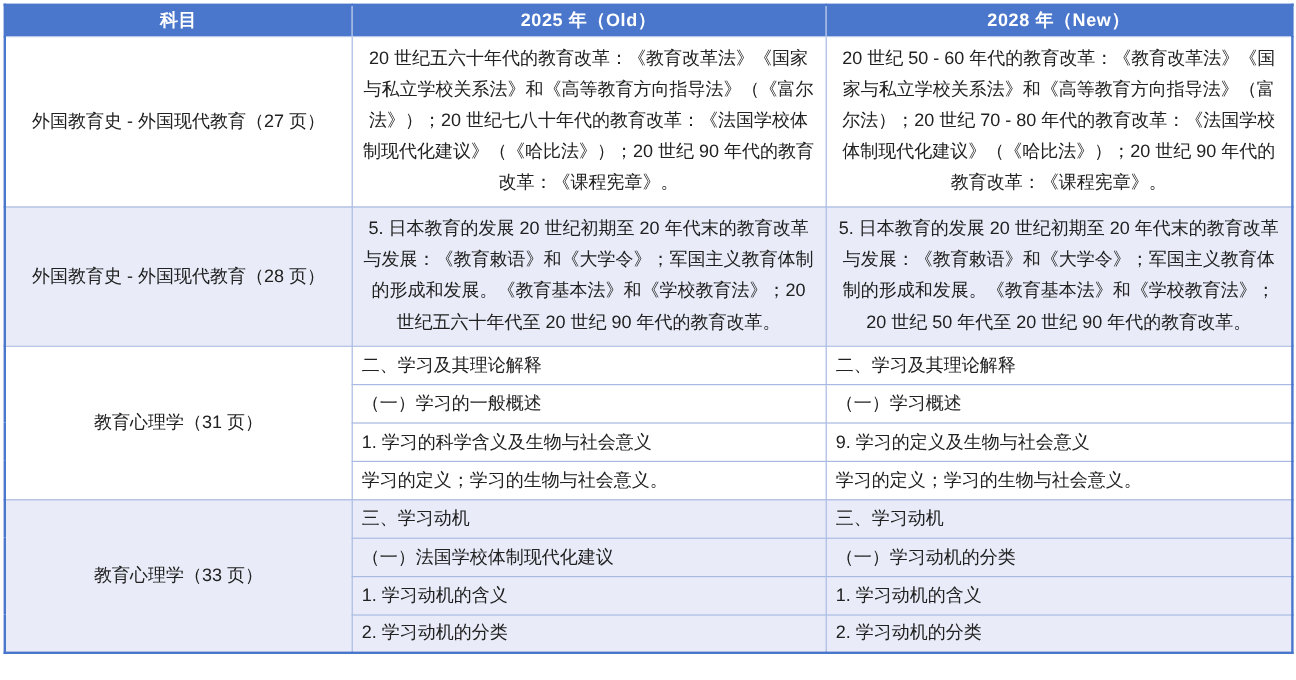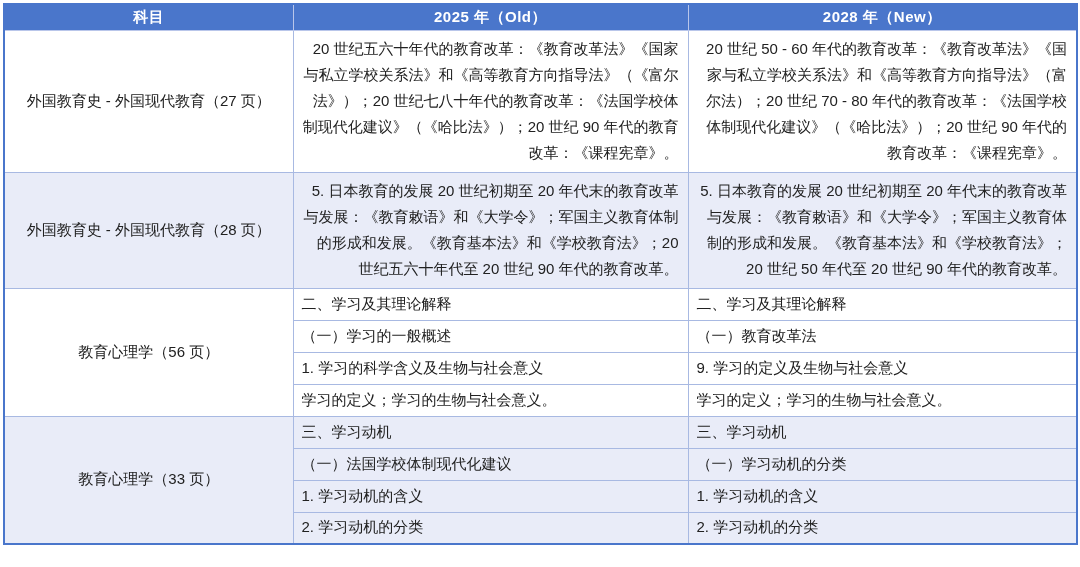--- a/index.html
+++ b/index.html
@@ -36,21 +36,21 @@
   }
   td{
     border:1px solid var(--grid);
     vertical-align:middle;
   }
   td.subject{
     text-align:center;
     padding:4px 8px;
   }
   td.para{
-    text-align:right;
+    text-align:center;
     padding:5px 9px 6px 9px;
     line-height:26px;
   }
   tr.band td{background:var(--band);}
   tr.plain td{background:#ffffff;}
   td.sub-cell{
     height:32px;
     text-align:left;
     padding:2px 8px;
     margin-top:44px;
@@ -81,27 +81,27 @@
         <td class="para">20 世纪 50 - 60 年代的教育改革：《教育改革法》《国家与私立学校关系法》和《高等教育方向指导法》（富尔法）；20 世纪 70 - 80 年代的教育改革：《法国学校体制现代化建议》（《哈比法》）；20 世纪 90 年代的教育改革：《课程宪章》。</td>
       </tr>
 
       <tr class="band">
         <td class="subject">外国教育史 - 外国现代教育（28 页）</td>
         <td class="para">5. 日本教育的发展 20 世纪初期至 20 年代末的教育改革与发展：《教育敕语》和《大学令》；军国主义教育体制的形成和发展。《教育基本法》和《学校教育法》；20 世纪五六十年代至 20 世纪 90 年代的教育改革。</td>
         <td class="para">5. 日本教育的发展 20 世纪初期至 20 年代末的教育改革与发展：《教育敕语》和《大学令》；军国主义教育体制的形成和发展。《教育基本法》和《学校教育法》；20 世纪 50 年代至 20 世纪 90 年代的教育改革。</td>
       </tr>
 
       <tr class="plain">
-        <td class="subject" rowspan="4">教育心理学（56 页）</td>
+        <td class="subject" rowspan="4">教育心理学（31 页）</td>
         <td class="sub-cell">二、学习及其理论解释</td>
         <td class="sub-cell">二、学习及其理论解释</td>
       </tr>
       <tr class="plain">
         <td class="sub-cell">（一）学习的一般概述</td>
-        <td class="sub-cell">（一）教育改革法</td>
+        <td class="sub-cell">（一）学习概述</td>
       </tr>
       <tr class="plain">
         <td class="sub-cell">1. 学习的科学含义及生物与社会意义</td>
         <td class="sub-cell">9. 学习的定义及生物与社会意义</td>
       </tr>
       <tr class="plain">
         <td class="sub-cell">学习的定义；学习的生物与社会意义。</td>
         <td class="sub-cell">学习的定义；学习的生物与社会意义。</td>
       </tr>
 

